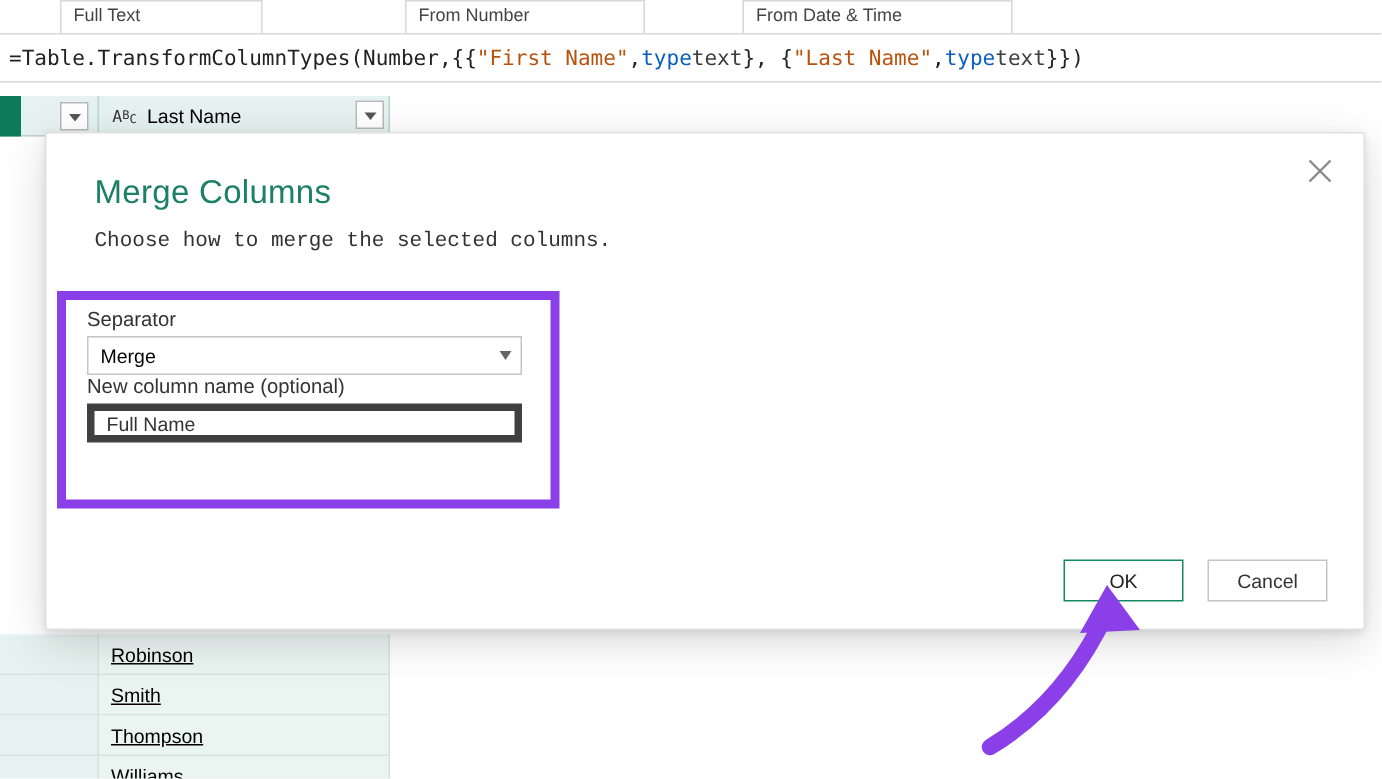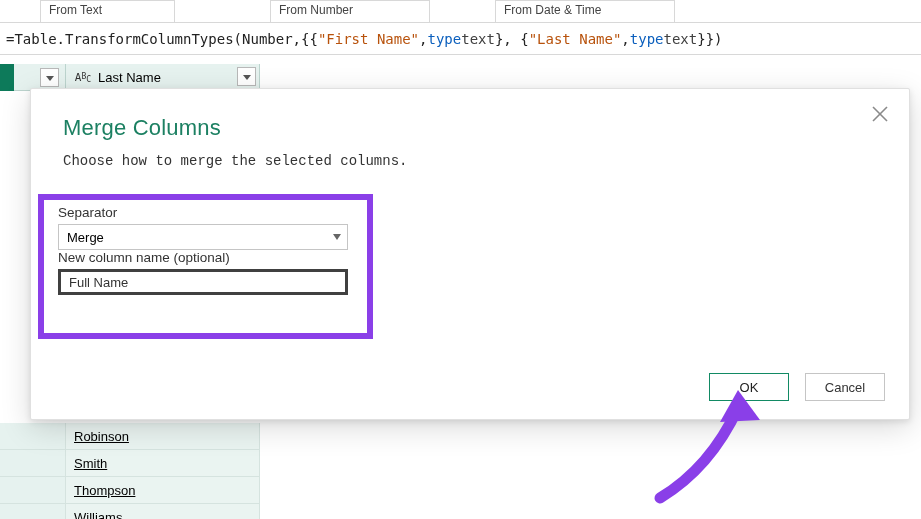--- a/index.html
+++ b/index.html
@@ -41,38 +41,38 @@
   .close-x { position:absolute; right:18px; top:14px; width:22px; height:22px; }
   .close-x svg { width:22px; height:22px; }
   .close-x svg line { stroke:#8a8a8a; stroke-width:1.6; }
 
   .highlight-box { position:absolute; left:38px; top:194px; width:335px; height:145px; border:6px solid #8a3fe8; pointer-events:none; }
 
   .field-stack { position:absolute; left:58px; top:205px; width:300px; }
   .fld-label { font-size:13.5px; color:#333; margin-bottom:4px; }
   .select { position:relative; width:290px; height:26px; border:1px solid #c5c5c5; display:flex; align-items:center; padding:0 8px; font-size:13px; background:#fff; }
   .select .caret { position:absolute; right:6px; top:9px; border-left:4px solid transparent; border-right:4px solid transparent; border-top:6px solid #666; }
-  .textinput { width:290px; height:26px; border:3px solid #404040; padding:0 8px; font-size:13px; color:#333; outline:none; display:flex; align-items:center; background:#fff; }
+  .textinput { width:290px; height:26px; border:5px solid #404040; padding:0 8px; font-size:13px; color:#333; outline:none; display:flex; align-items:center; background:#fff; }
   .row2 { }
 
   .btn-row { position:absolute; right:24px; bottom:18px; display:flex; gap:16px; }
   .btn { width:80px; height:28px; border:1px solid #c5c5c5; background:#fff; font-size:13px; color:#333; display:flex; align-items:center; justify-content:center; cursor:pointer; }
   .btn.ok { border:1.5px solid #128a64; color:#222; }
 
   
   .arrow { position:absolute; left:620px; top:378px; width:170px; height:130px; pointer-events:none; }
   .arrow svg { width:170px; height:130px; }
 </style>
 </head>
 <body>
 <div class="root">
 
   <div class="ribbon">
     <div class="rgap"></div>
-    <div class="rtab" style="width:135px;">From Text</div>
+    <div class="rtab" style="width:135px;">Full Text</div>
     <div style="width:95px;"></div>
     <div class="rtab" style="width:160px;">From Number</div>
     <div style="width:65px;"></div>
     <div class="rtab" style="width:180px;">From Date &amp; Time</div>
   </div>
 
   <div class="formula-row">
     <div class="formula-box">
       <span class="tok-def">= </span>
       <span class="tok-def">Table.TransformColumnTypes</span>

